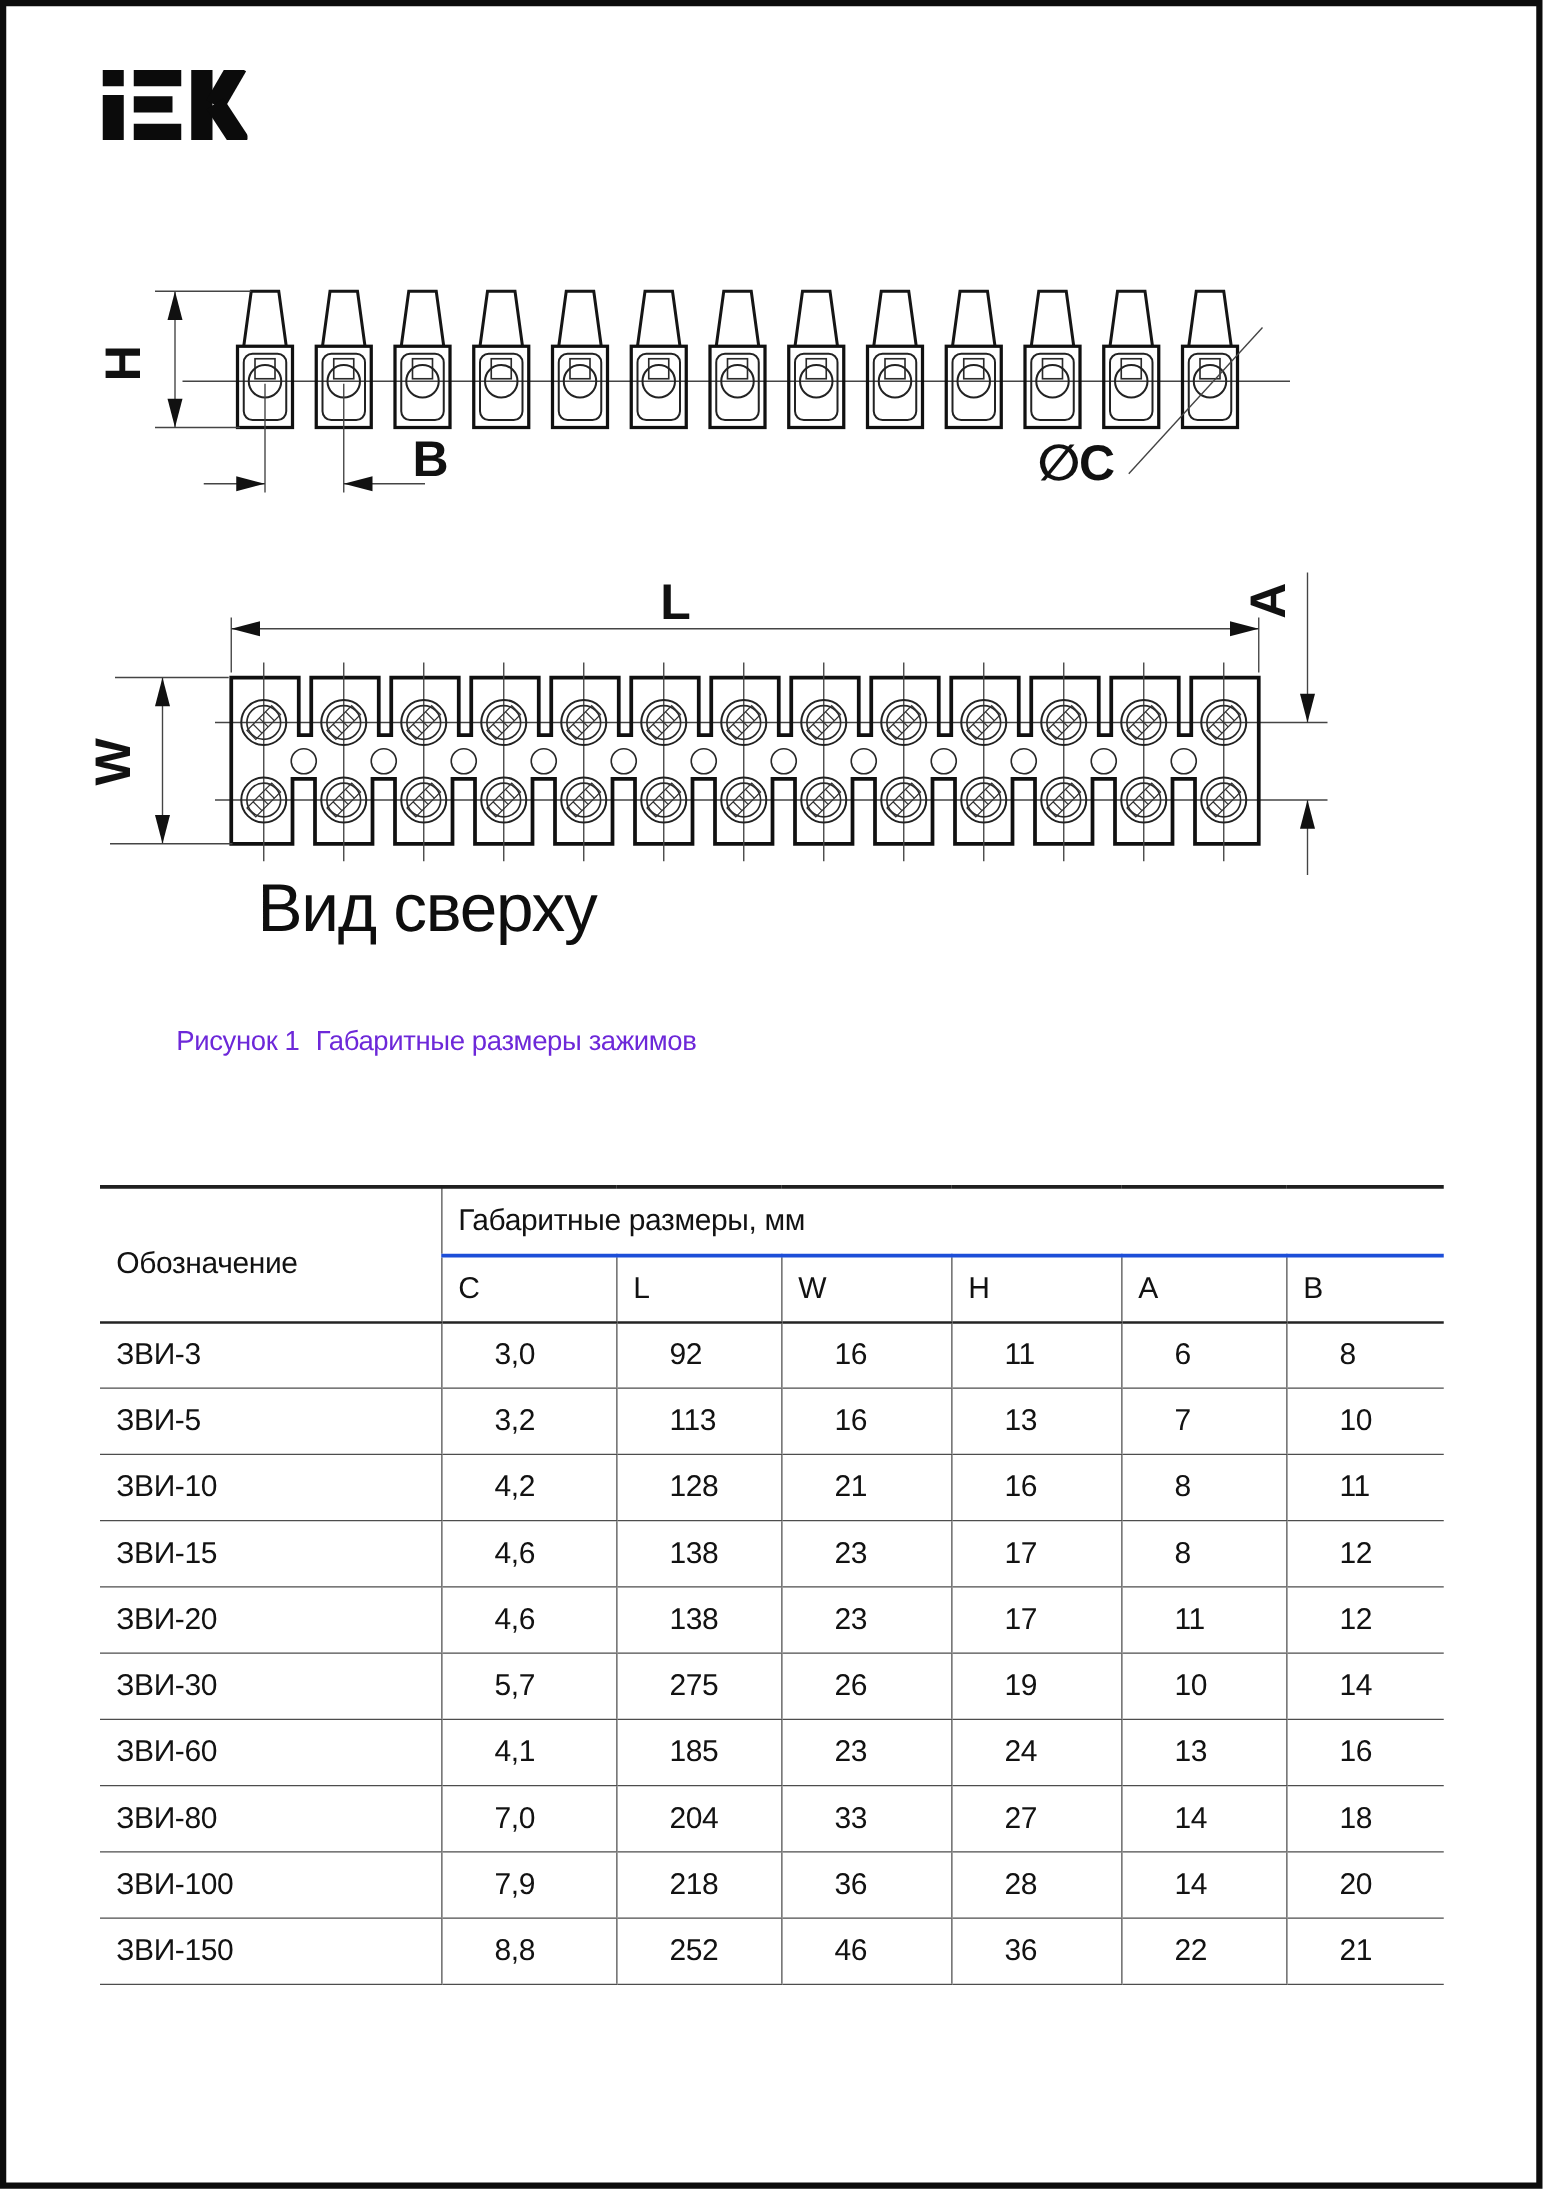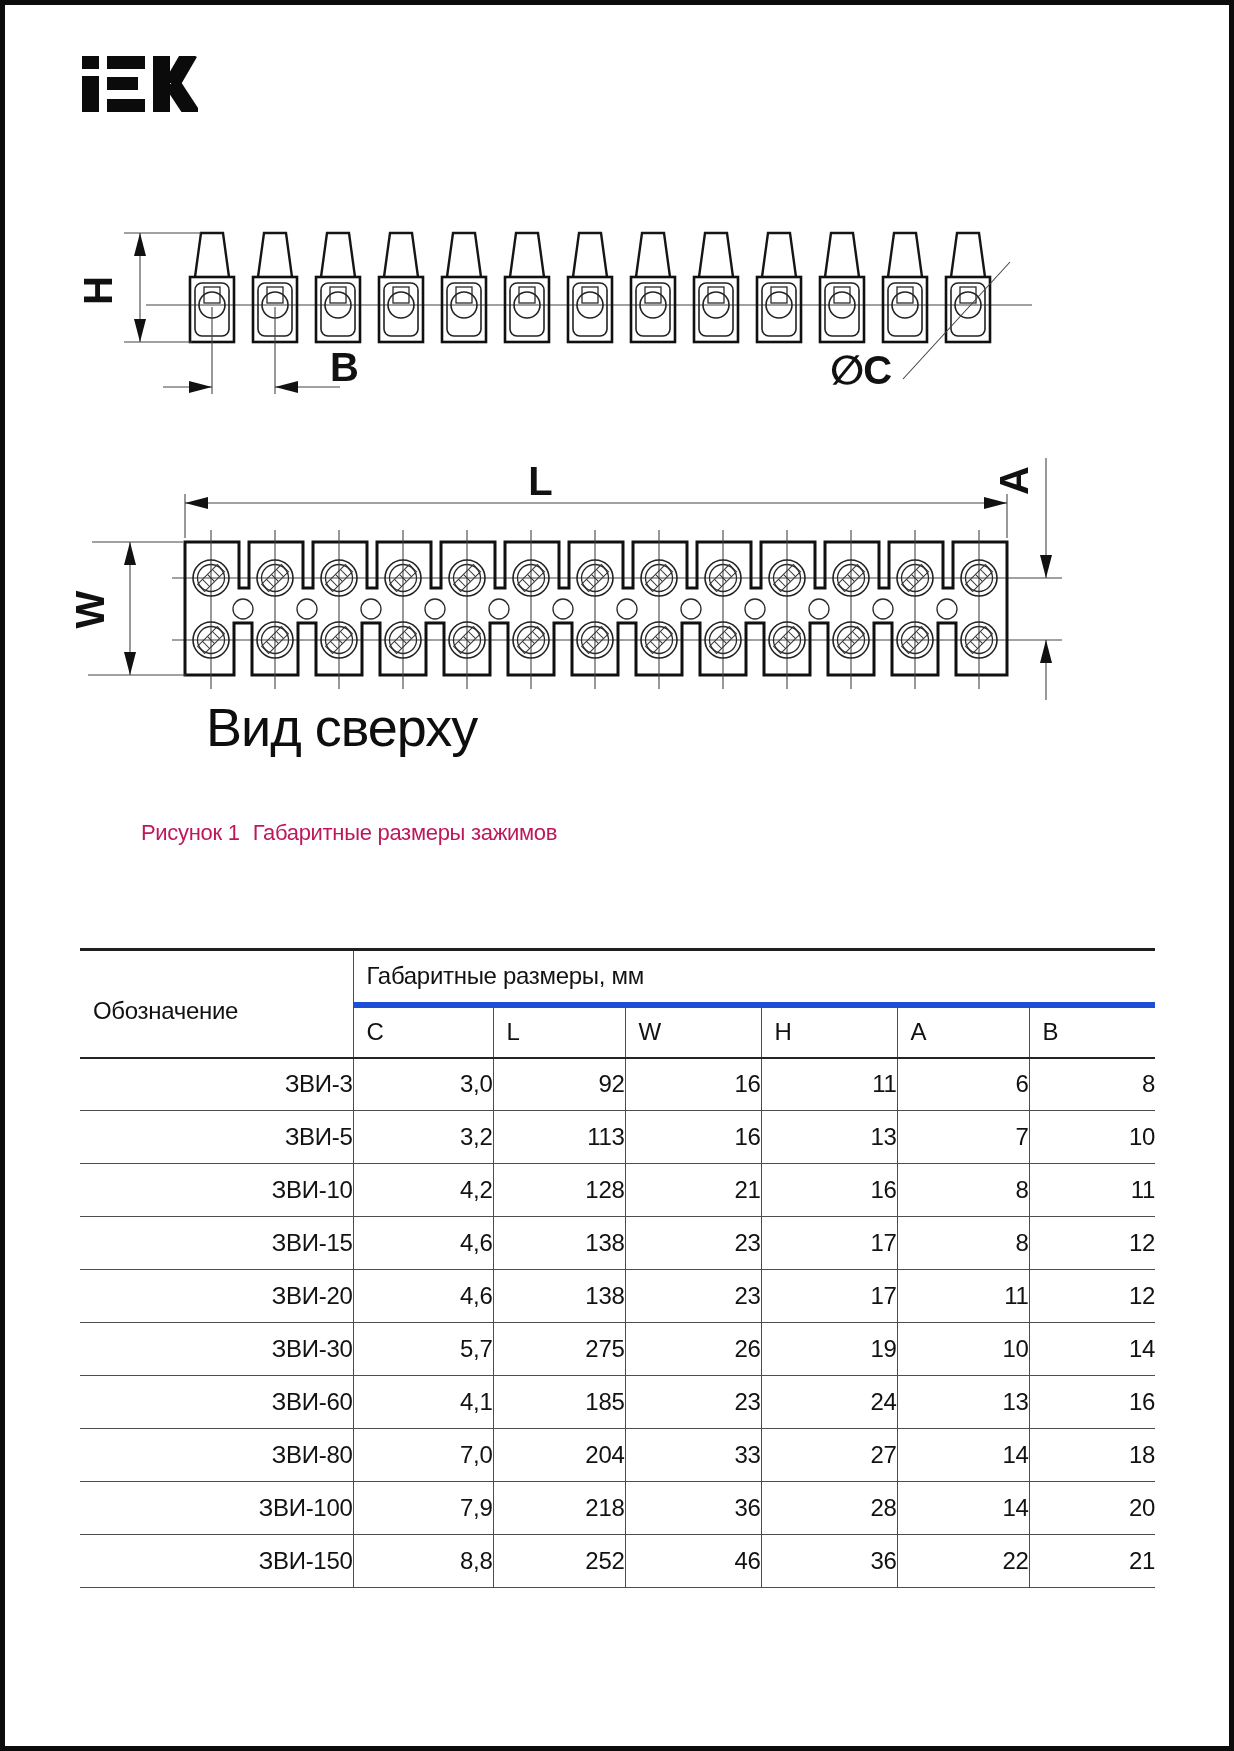--- a/index.html
+++ b/index.html
@@ -26,36 +26,36 @@
     font-family:"Liberation Sans","DejaVu Sans",sans-serif;
     font-size:40px; font-weight:600; fill:#111; letter-spacing:-1px;
   }
 
   .topview-label {
     position:absolute; left:206px; top:696px; z-index:2;
     font-size:54px; font-weight:500; letter-spacing:-1px; color:#0e0e0e;
   }
   .caption {
     position:absolute; left:141px; top:820px; z-index:2;
-    font-size:22px; letter-spacing:-0.3px; color:#be185d;
+    font-size:22px; letter-spacing:-0.3px; color:#6d28d9;
   }
   .caption .gap { display:inline-block; width:13px; }
 
   table.dims {
     position:absolute; left:80px; top:948px; z-index:2;
     width:1075px; table-layout:fixed; border-collapse:collapse;
     border-top:3px solid #1f1f1f;
     font-size:24px; letter-spacing:-0.3px; color:#121212;
   }
   table.dims td { vertical-align:middle; padding-left:13px; font-weight:400; }
   tr.h1 { height:55px; }
   tr.h2 { height:53px; }
-  tr.dr { height:53px;text-align:right; }
+  tr.dr { height:53px; }
   td.des-h { vertical-align:top; padding-top:14px; border-bottom:2.5px solid #242424; }
-  td.grp   { border-left:1.5px solid #4d4d4d; border-bottom:6px solid #1d4ed8;margin-left:45px; }
+  td.grp   { border-left:1.5px solid #4d4d4d; border-bottom:3px solid #1d4ed8;margin-left:45px; }
   tr.h2 td { border-left:1.5px solid #4d4d4d; border-bottom:2.5px solid #242424; }
   tr.dr td { border-bottom:1.5px solid #4d4d4d; }
   tr.dr td + td { border-left:1.5px solid #4d4d4d;padding-left:42px; }
 </style>
 </head>
 <body>
 
 <div class="frame"></div>
 
 <svg class="logo" width="116" height="56" viewBox="0 0 116 56" role="img">

